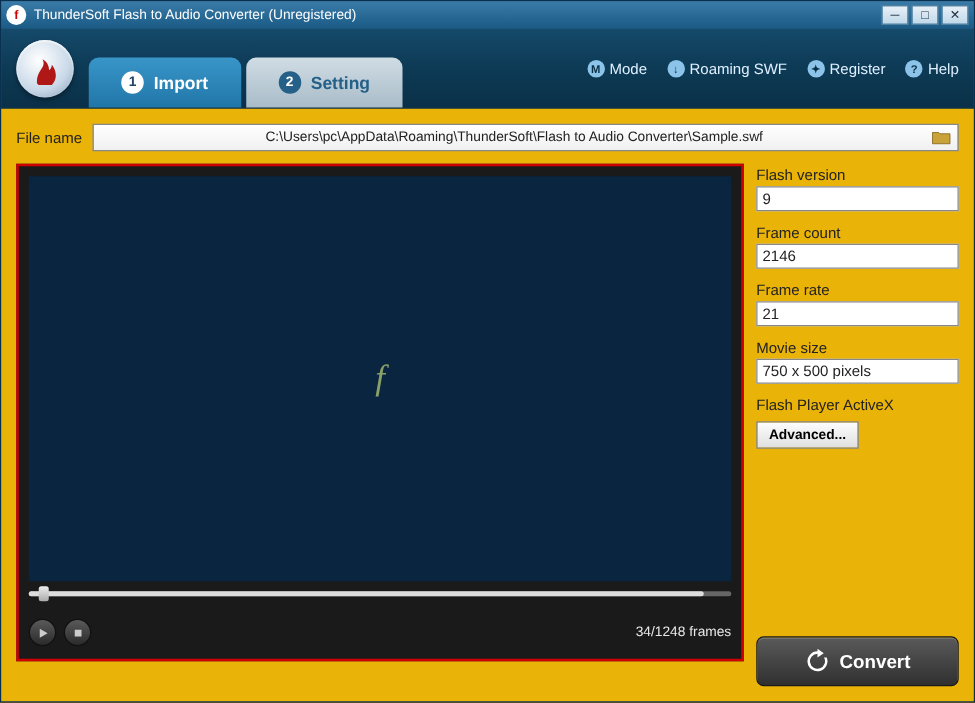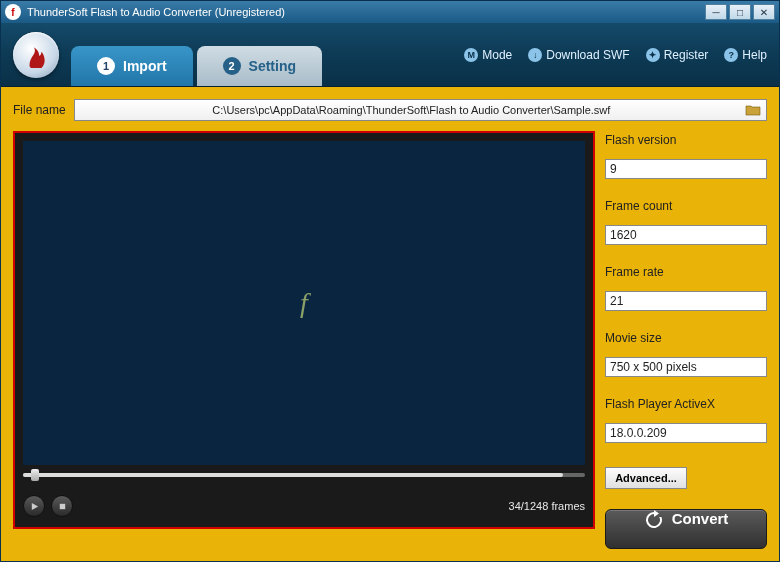--- a/index.html
+++ b/index.html
@@ -43,26 +43,26 @@
 .slider-row { height: 22px; margin: 2px 8px; padding-top:6px; }
 .slider-track { height: 4px; background: #666; border-radius: 2px; position: relative; }
 .slider-fill { position:absolute; left:0; top:0; height:100%; background:#ddd; border-radius:2px; width:96%; }
 .slider-thumb { position: absolute; top: -4px; left: 8px; width: 8px; height: 12px; background: linear-gradient(to bottom,#eee,#aaa); border-radius: 2px; }
 
 .controls-row { height: 30px; margin: 0 8px 6px 8px; display: flex; align-items: center; gap: 6px; }
 .pcbtn { width: 22px; height: 22px; border-radius: 50%; background: linear-gradient(to bottom,#5a5a5a,#2a2a2a); border: 1px solid #111; display: flex; align-items: center; justify-content: center; cursor: pointer; }
 .pcbtn svg { width: 9px; height: 9px; fill: #ccc; }
 .frame-status { margin-left: auto; color: #e8e8e8; font-size: 11px; }
 
-.info-panel { flex: 1; display: flex; flex-direction: column; gap: 12px; font-size: 12px; color: #222; padding-top: 2px; }
+.info-panel { flex: 1; display: flex; flex-direction: column; gap: 2px; font-size: 12px; color: #222; padding-top: 2px; }
 .info-label { font-size: 12px; }
 .info-field { height: 20px; border: 1px solid #888; background: #fff; padding: 2px 4px; font-size: 12px; margin-bottom: 8px; }
 .adv-btn { width: 82px; height: 22px; background: linear-gradient(to bottom,#fdfdfd,#e0e0e0); border: 1px solid #888; font-size: 11px; cursor: pointer; margin-top: 4px; font-weight: bold; }
 
-.convert-btn { margin-top: auto; height: 40px; background: linear-gradient(to bottom,#5a5a5a,#303030); border: 1px solid #1a1a1a; border-radius: 6px; display: flex; align-items: flex-start; justify-content: center; gap: 8px; color: #fff; font-size: 15px; font-weight: bold; cursor: pointer; box-shadow: inset 0 1px 0 rgba(255,255,255,.2); }
+.convert-btn { margin-top: auto; height: 40px; background: linear-gradient(to bottom,#5a5a5a,#303030); border: 1px solid #1a1a1a; border-radius: 6px; display: flex; align-items: center; justify-content: center; gap: 8px; color: #fff; font-size: 15px; font-weight: bold; cursor: pointer; box-shadow: inset 0 1px 0 rgba(255,255,255,.2); }
 .convert-btn .cicon { width: 20px; height: 20px; }
 </style>
 </head>
 <body>
 
 <div class="window">
   <div class="titlebar">
     <span class="icon">f</span>
     <span>ThunderSoft Flash to Audio Converter (Unregistered)</span>
     <span class="spacer"></span>
@@ -87,21 +87,21 @@
         <span>Setting</span>
       </div>
     </div>
     <div class="toolbar-links">
       <span class="lnk">
           <span class="ico">M</span>
           <span>Mode</span>
         </span>
       <span class="lnk">
           <span class="ico">↓</span>
-          <span>Download SWF</span>
+          <span>Roaming SWF</span>
         </span>
       <span class="lnk">
           <span class="ico">✦</span>
           <span>Register</span>
         </span>
       <span class="lnk">
           <span class="ico">?</span>
           <span>Help</span>
         </span>
     </div>
@@ -144,30 +144,29 @@
             </div>
           <span class="frame-status">34/1248 frames</span>
         </div>
       </div>
 
       <div class="info-panel">
         <span class="info-label">Flash version</span>
         <div class="info-field">9</div>
 
         <span class="info-label">Frame count</span>
-        <div class="info-field">1620</div>
+        <div class="info-field">2146</div>
 
         <span class="info-label">Frame rate</span>
         <div class="info-field">21</div>
 
         <span class="info-label">Movie size</span>
         <div class="info-field">750 x 500 pixels</div>
 
         <span class="info-label">Flash Player ActiveX</span>
-        <div class="info-field">18.0.0.209</div>
 
         <button class="adv-btn">Advanced...</button>
 
         <div class="convert-btn">
           <svg class="cicon" viewBox="0 0 20 20">
               <path fill="#fff" d="M10 2a8 8 0 1 0 7.4 5h-2.2A6 6 0 1 1 10 4v3l5-3.5L10 0z"></path>
             </svg>
           <span>Convert</span>
         </div>
       </div>

